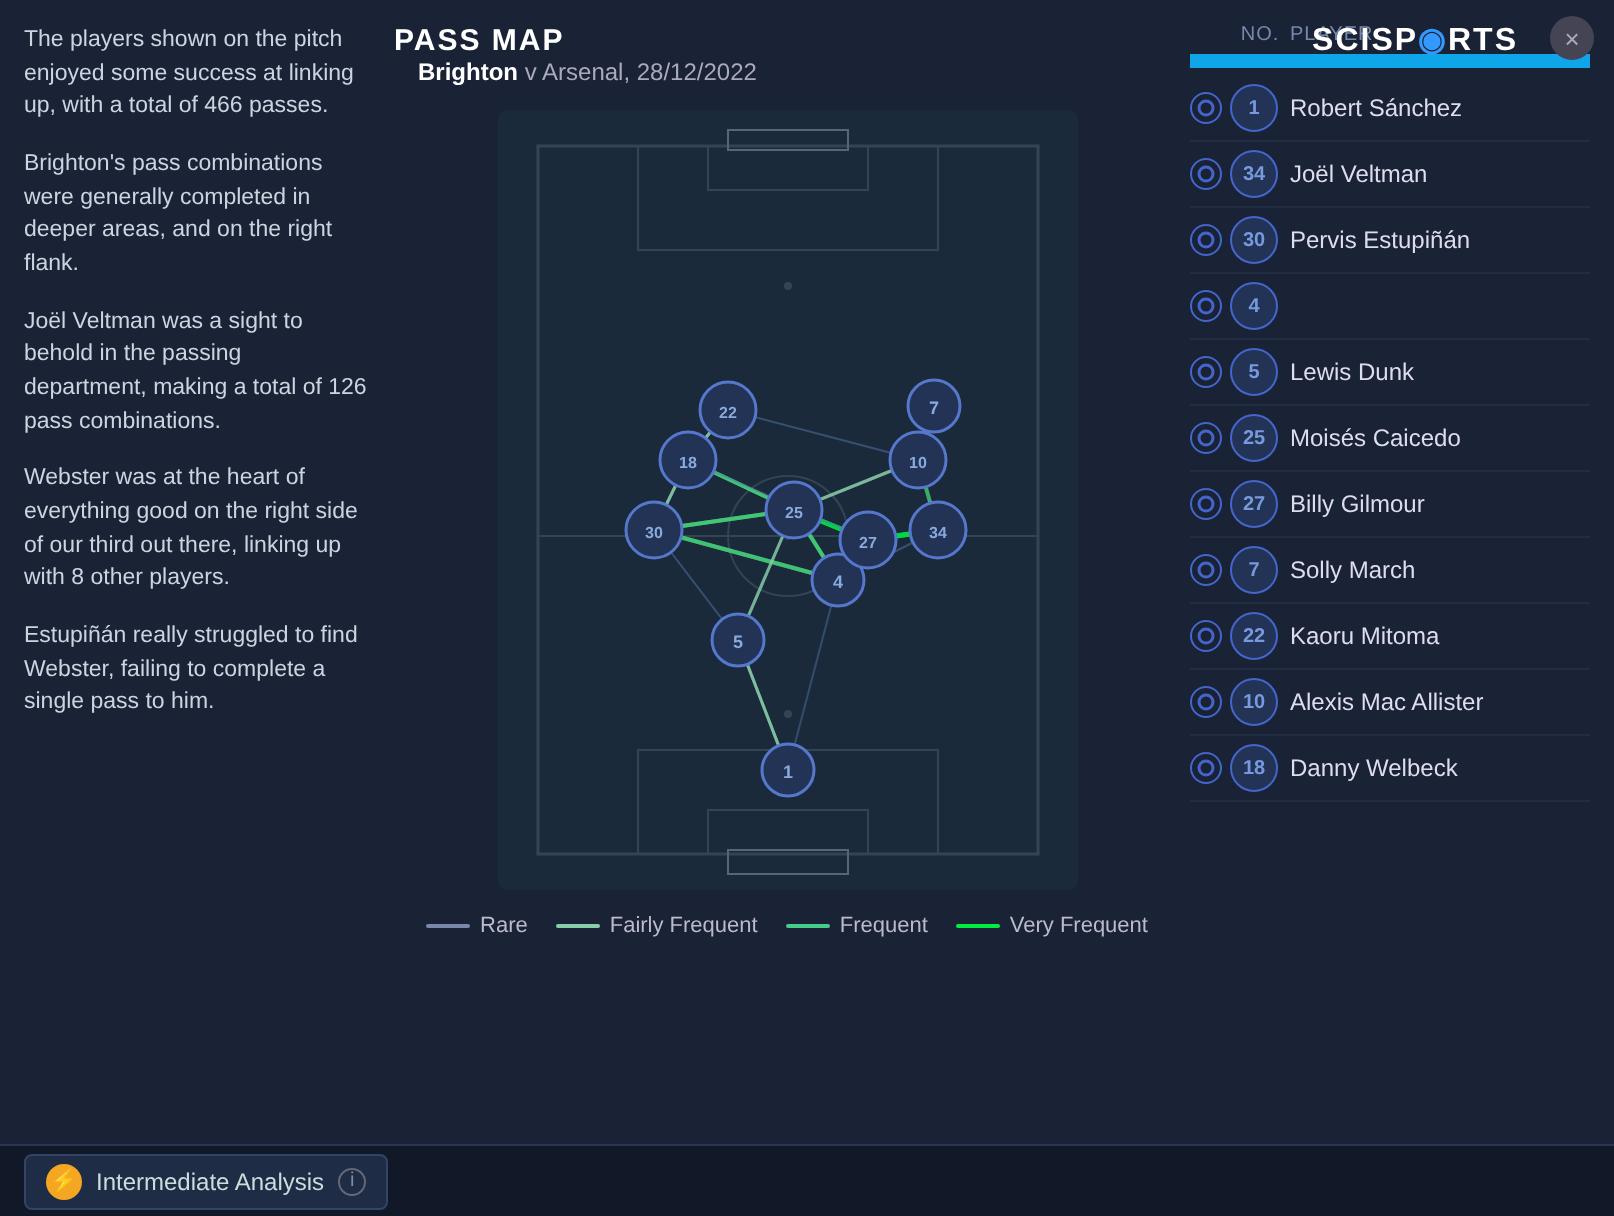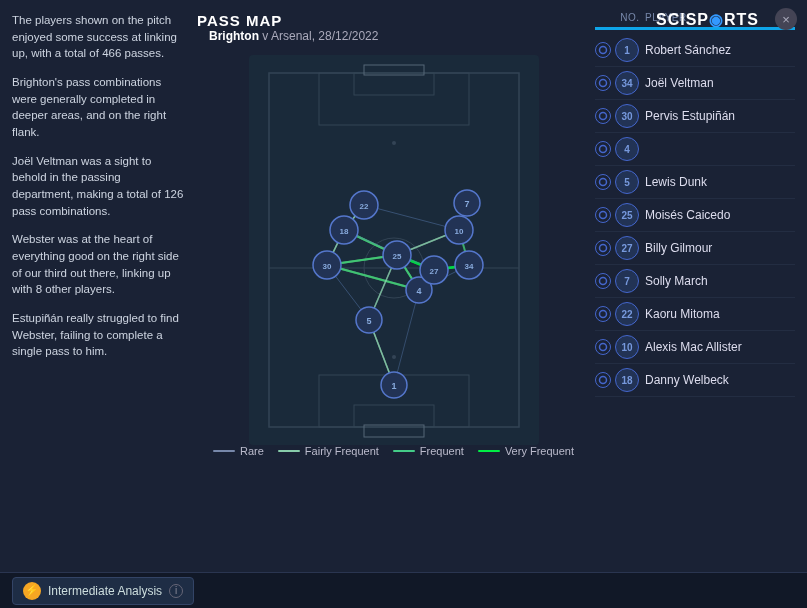--- a/index.html
+++ b/index.html
@@ -85,21 +85,21 @@
       top: 0; left: 0;
       width: 100%;
       height: 100%;
     }
 
     
     .legend {
       display: flex;
       align-items: flex-end;
       gap: 14px;
-      margin-top: 0;
+      margin-top: 12px;
       font-size: 11px;
       color: #bbc;
     }
 
     .legend-item {
       display: flex;
       align-items: center;
       gap: 5px;
     }
 
@@ -111,21 +111,21 @@
 
     
     .player-list {
       width: 200px;
       flex-shrink: 0;
     }
 
     .player-list-header {
       display: flex;
       align-items: center;
-      border-bottom: 3px solid #0ea5e9;
+      border-bottom: 7px solid #0ea5e9;
       padding-bottom: 4px;
       margin-bottom: 4px;
     }
 
     .col-no {
       width: 30px;
       font-size: 10px;
       color: #7788aa;
       text-transform: uppercase;
       letter-spacing: 0.5px;

